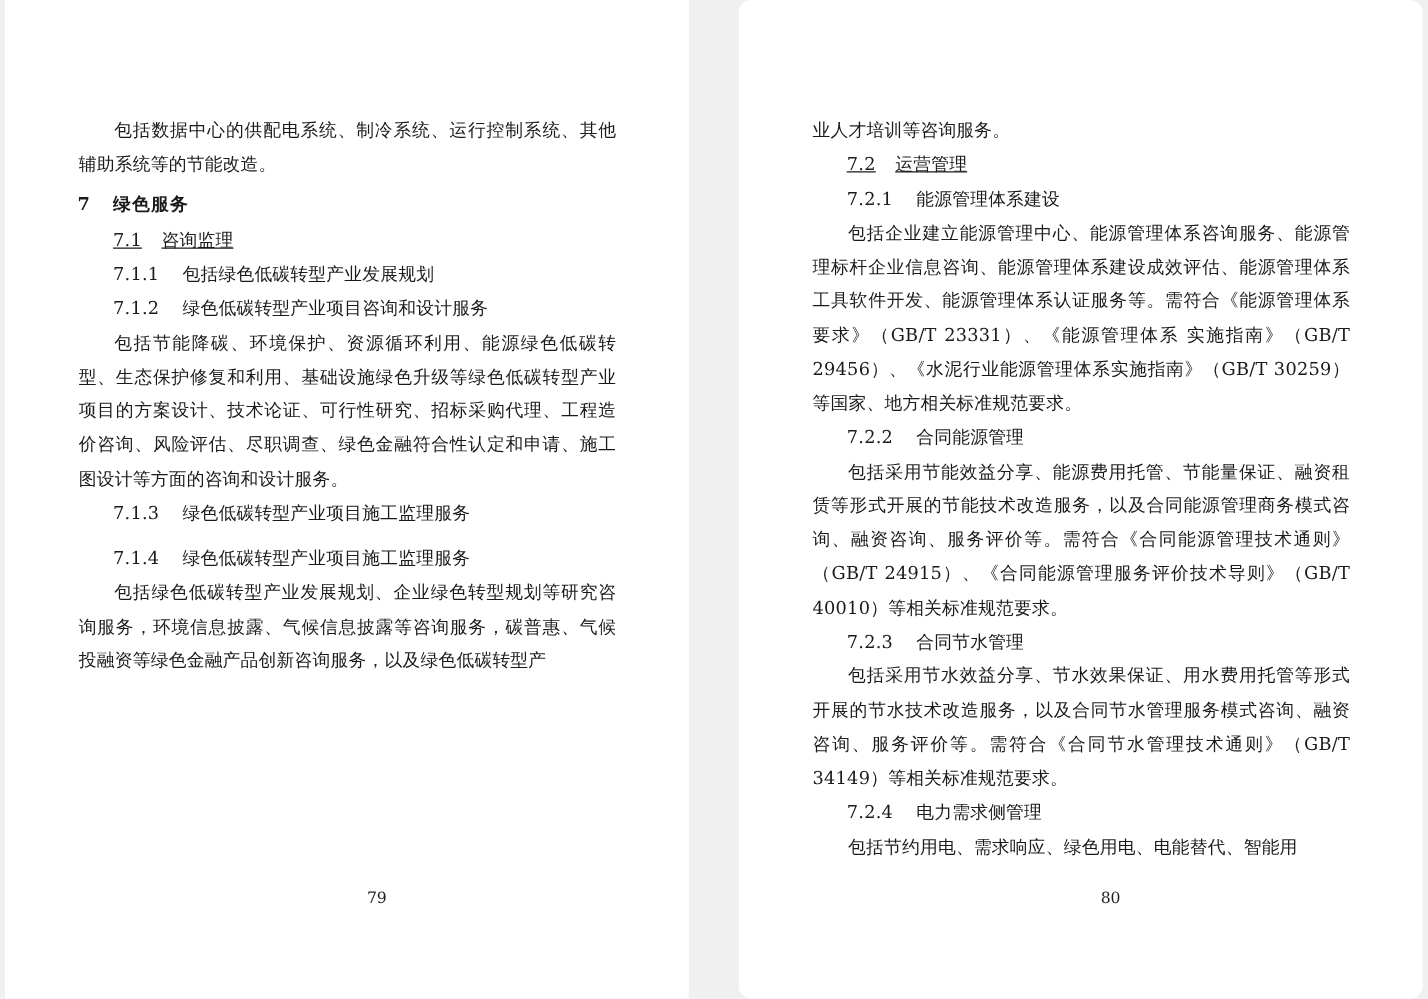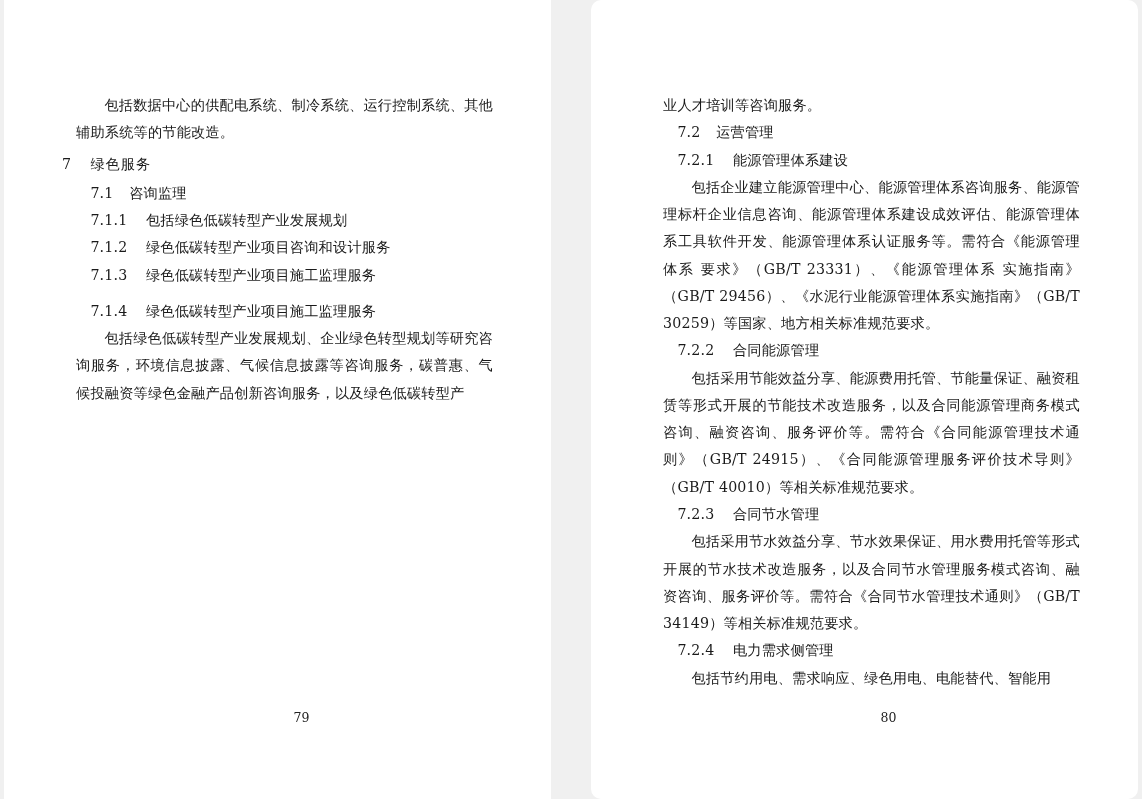--- a/index.html
+++ b/index.html
@@ -33,36 +33,37 @@
   .page-right { margin-right: 4px; border-radius: 10px; }
   .page-body {
     font-size: 14.2px;
     line-height: 1.92;
     color: #1a1a1a;
     text-align: justify;
     text-justify: inter-ideograph;
     letter-spacing: 0.2px;
   }
   .para {
-    margin: 0 0 0 14px;
+    margin: 0 0 0 1px;
     text-indent: 2em;
   }
   .head1 {
     margin: 4px 0 2px 0;
-    font-weight: normal;
+    font-weight: bold;
     text-indent: 0;
     letter-spacing: 1px;
   }
   .head1 .num {
     display: inline-block;
     width: 2.0em;
   }
   .head2 {
     margin: 0;
     text-indent: 2em;
+    text-decoration: underline;
   }
   .head2 .num { margin-right: 1.1em; }
   .head3 {
     margin: 0;
     text-indent: 2em;
   }
   .head3 .num { margin-right: 1.3em; }
   .head3 .t { }
   .spacer { height: 9px; }
   .page-number {
@@ -90,20 +91,21 @@
       </p>
       <p class="head2">
         <span class="num">7.1</span><span class="t">咨询监理</span>
       </p>
       <p class="head3">
         <span class="num">7.1.1</span><span class="t">包括绿色低碳转型产业发展规划</span>
       </p>
       <p class="head3">
         <span class="num">7.1.2</span><span class="t">绿色低碳转型产业项目咨询和设计服务</span>
       </p>
+      <p class="para">包括节能降碳、环境保护、资源循环利用、能源绿色低碳转型、生态保护修复和利用、基础设施绿色升级等绿色低碳转型产业项目的方案设计、技术论证、可行性研究、招标采购代理、工程造价咨询、风险评估、尽职调查、绿色金融符合性认定和申请、施工图设计等方面的咨询和设计服务。</p>
       <p class="head3">
         <span class="num">7.1.3</span><span class="t">绿色低碳转型产业项目施工监理服务</span>
       </p>
       <div class="spacer"></div>
       <p class="head3">
         <span class="num">7.1.4</span><span class="t">绿色低碳转型产业项目施工监理服务</span>
       </p>
       <p class="para">包括绿色低碳转型产业发展规划、企业绿色转型规划等研究咨询服务，环境信息披露、气候信息披露等咨询服务，碳普惠、气候投融资等绿色金融产品创新咨询服务，以及绿色低碳转型产</p>
     </div>
     <div class="page-number">79</div>

